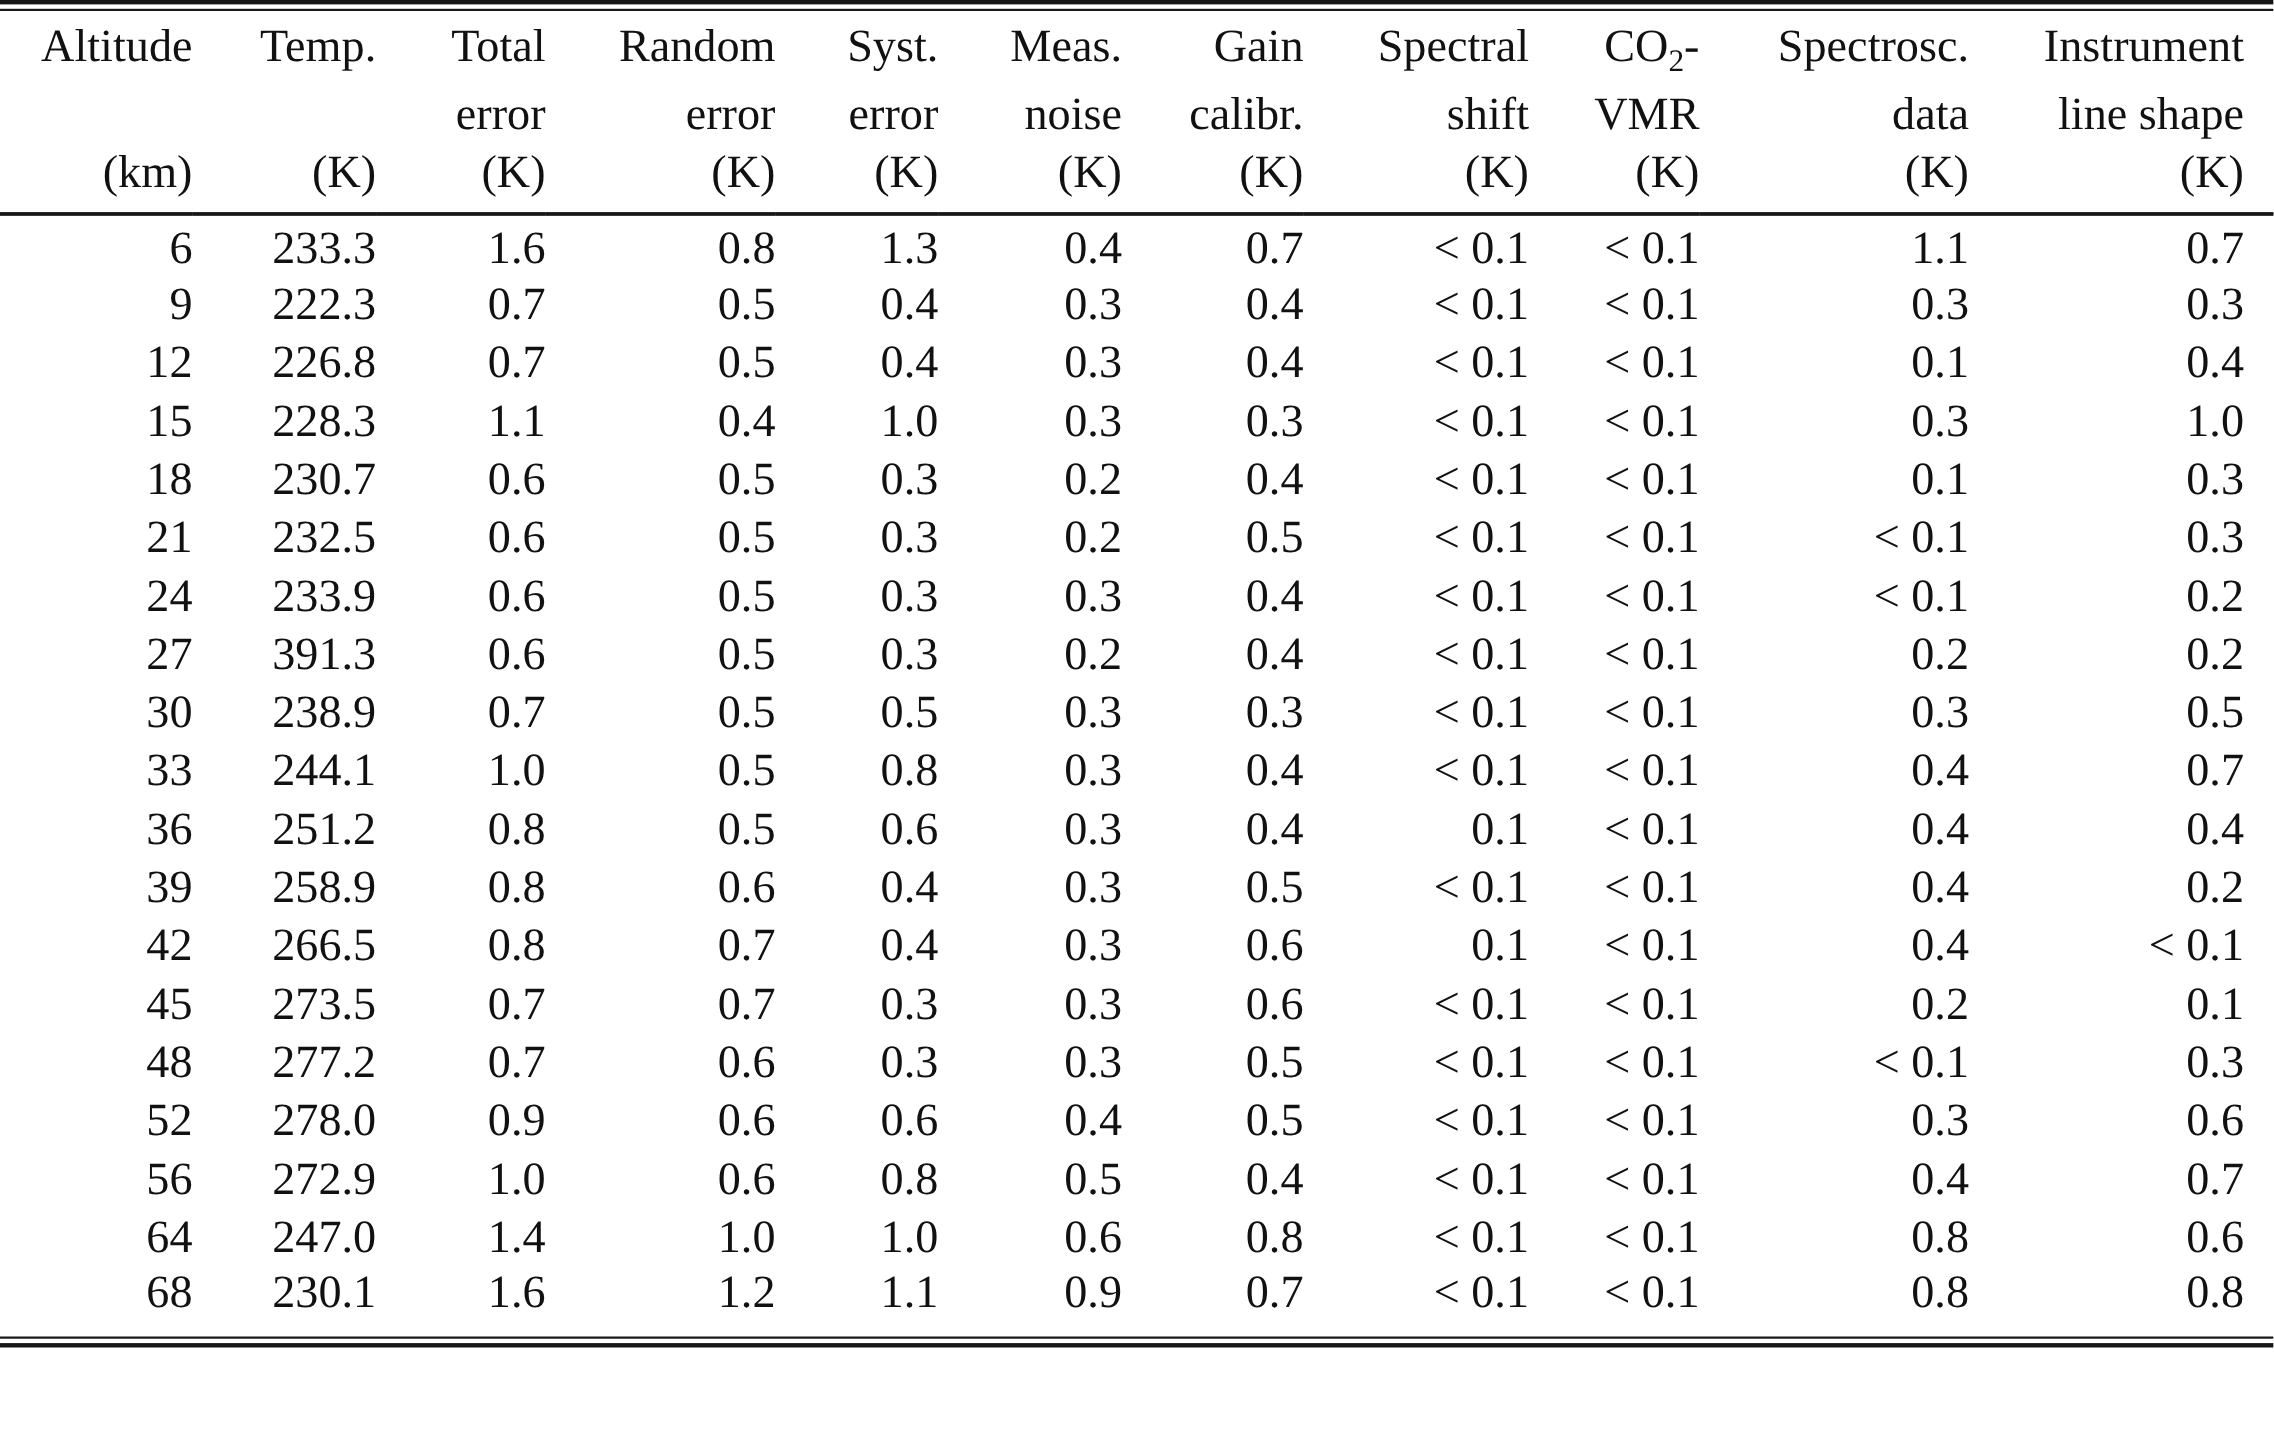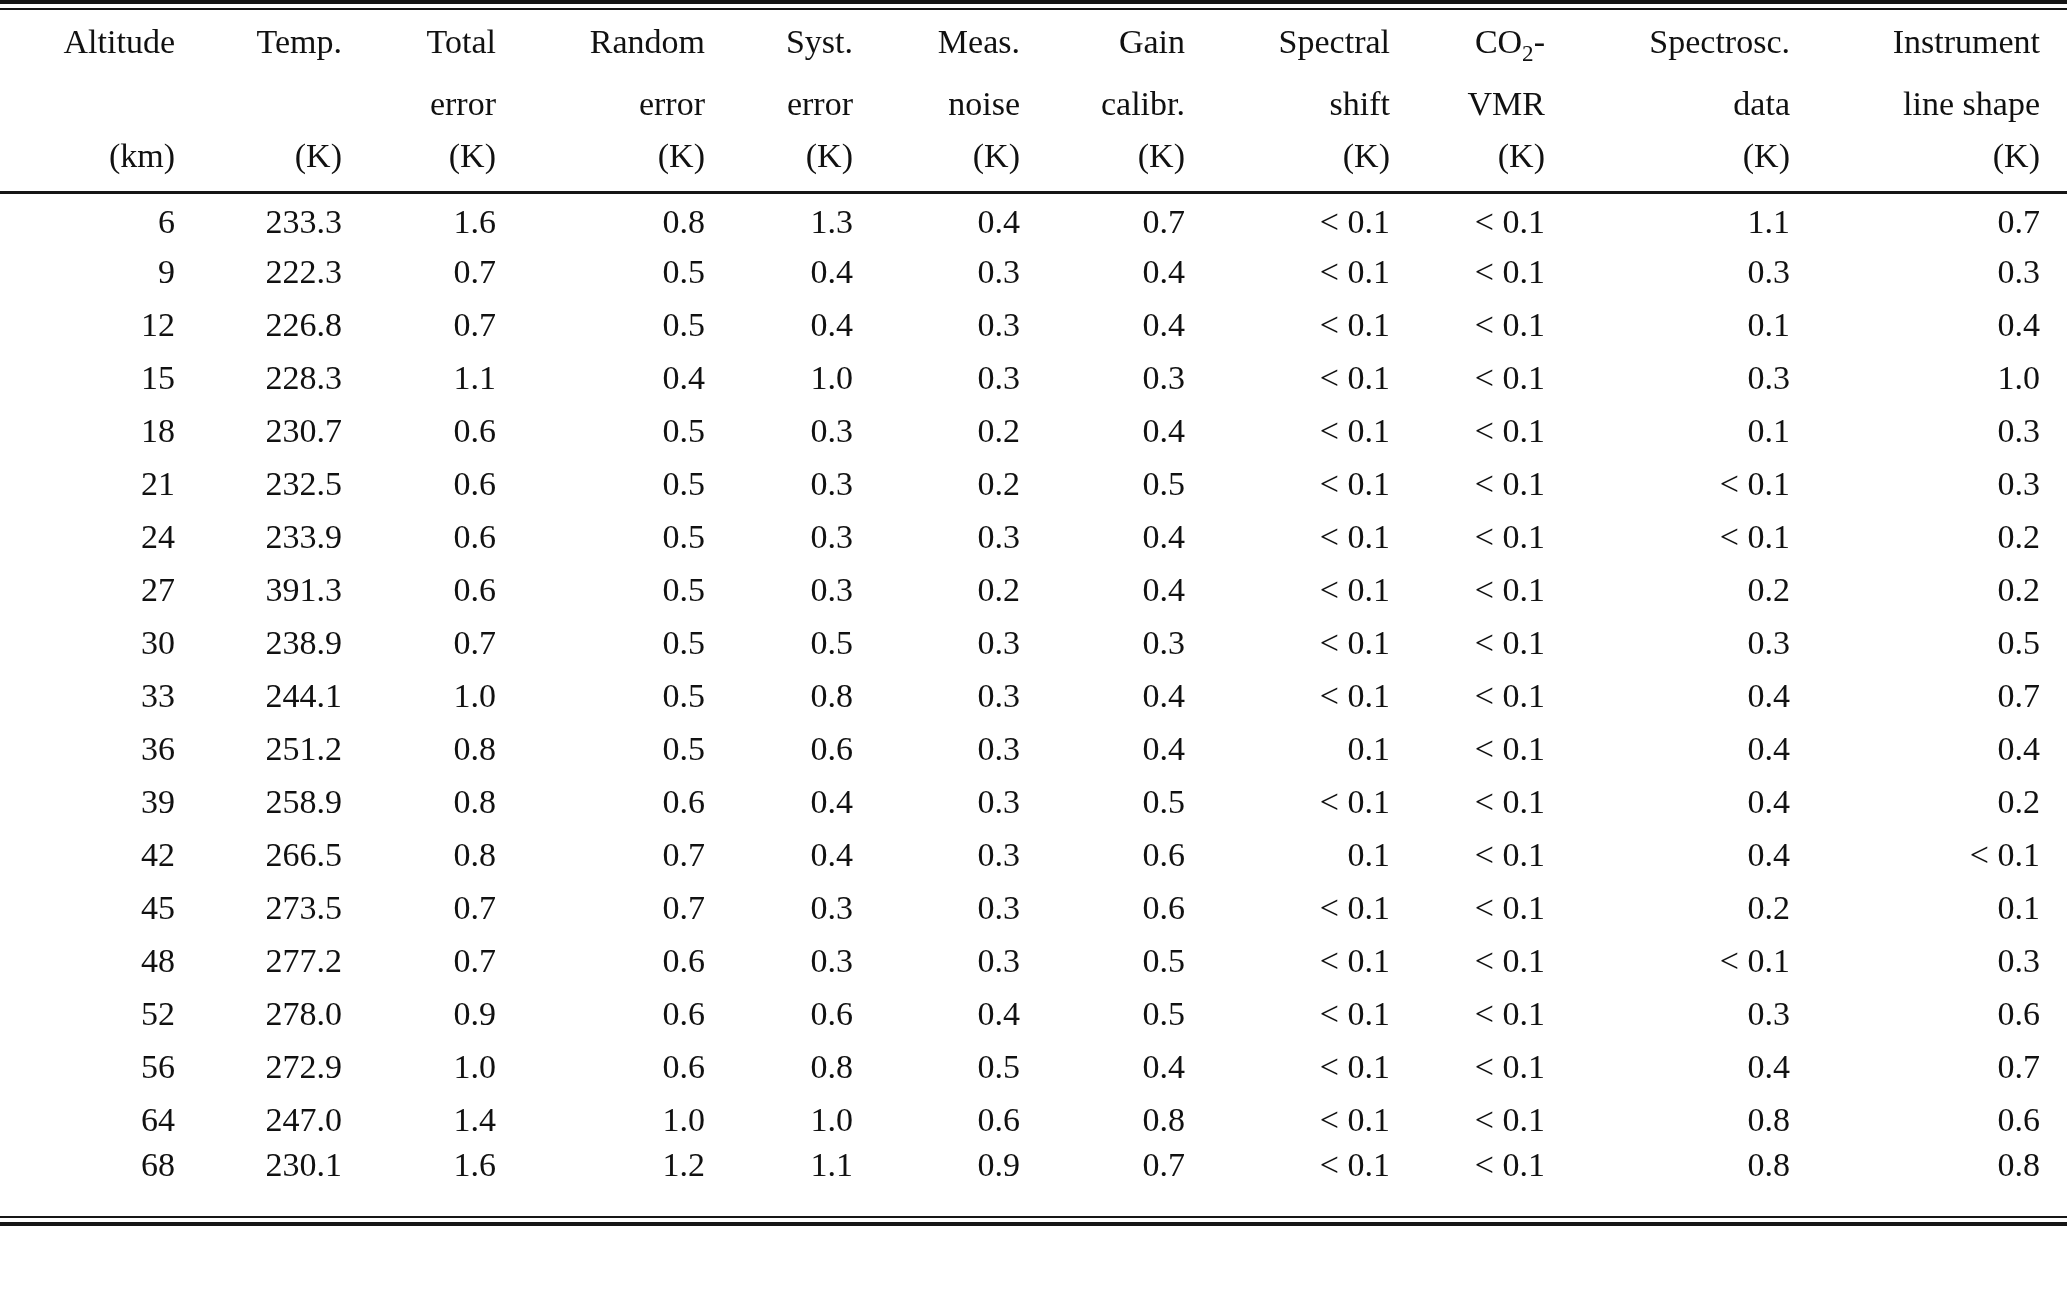--- a/index.html
+++ b/index.html
@@ -19,21 +19,21 @@
   .rule { width: 2067px; background: #161616; }
   .rule-top-a { height: 4px; }
   .rule-top-b { height: 2px; margin-top: 4px; }
   .rule-bot-a { height: 2px; }
   .rule-bot-b { height: 4px; margin-top: 4px; }
 
   table.err-table {
     width: 2067px;
     border-collapse: collapse;
     table-layout: fixed;
-    font-size: 34px;
+    font-size: 42px;
   }
   col.c1  { width: 175px; }
   col.c2  { width: 167px; }
   col.c3  { width: 154px; }
   col.c4  { width: 209px; }
   col.c5  { width: 148px; }
   col.c6  { width: 167px; }
   col.c7  { width: 165px; }
   col.c8  { width: 205px; }
   col.c9  { width: 155px; }
@@ -49,21 +49,21 @@
   }
   .err-table th:last-child, .err-table td:last-child { padding-right: 27px; }
 
   .err-table thead tr { height: 59px; }
   .err-table thead tr.hdr-line-1 { height: 64px; vertical-align: bottom; }
   .err-table thead tr.hdr-line-3 th { padding-bottom: 12px; }
   .err-table thead { border-bottom: 3px solid #161616; }
 
   .err-table tbody tr { height: 53px; }
   .err-table tbody tr:first-child td { padding-top: 6px; }
-  .err-table tbody tr:last-child td { padding-bottom: 32px; }
+  .err-table tbody tr:last-child td { padding-bottom: 16px; }
 
   sub { font-size: 0.68em; line-height: 0; }
 </style>
 </head>
 <body>
 
 <div class="sheet">
   <div class="rule rule-top-a"></div>
   <div class="rule rule-top-b"></div>
 

